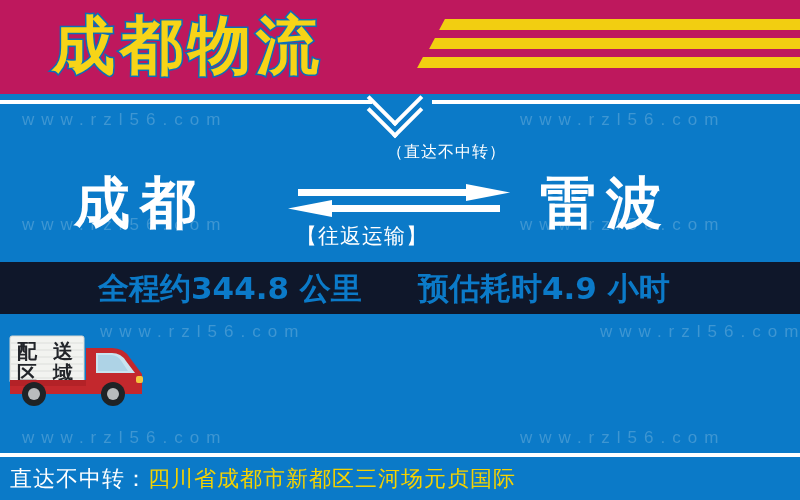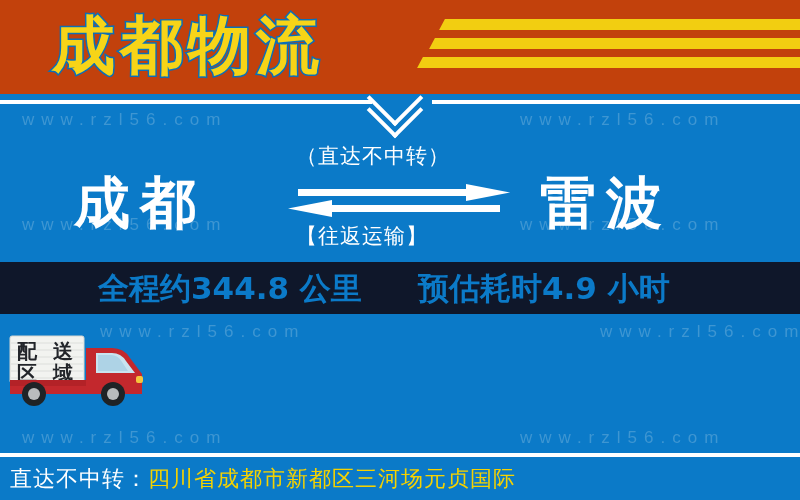--- a/index.html
+++ b/index.html
@@ -15,21 +15,21 @@
     background: #0b7ac8;
     font-family: "DejaVu Sans", "Liberation Sans", sans-serif;
     user-select: none;
   }
 
   
   .header {
     position: absolute;
     left: 0; top: 0;
     width: 800px; height: 94px;
-    background: #c2410c;
+    background: #be185d;
     overflow: hidden;
   }
   .title {
     position: absolute;
     left: 52px; top: 4px;
     font-size: 63px;
     font-weight: bold;
     letter-spacing: 5px;
     color: #f7d417;
     -webkit-text-stroke: 3px #0b6fb8;
@@ -78,23 +78,23 @@
     line-height: 70px;
     white-space: nowrap;
   }
   .city-from { left: 74px; }
   .city-to   { left: 540px; }
 
   .route-note {
     position: absolute;
     left: 296px; top: 142px;
     width: 210px;
-    text-align: left;
-    color: #ffffff;
-    font-size: 21px;
+    text-align: right;
+    color: #ffffff;
+    font-size: 16px;
     letter-spacing: 1px;
     white-space: nowrap;
   }
   .route-mode {
     position: absolute;
     left: 296px; top: 222px;
     width: 210px;
     text-align: left;
     color: #ffffff;
     font-size: 21px;

